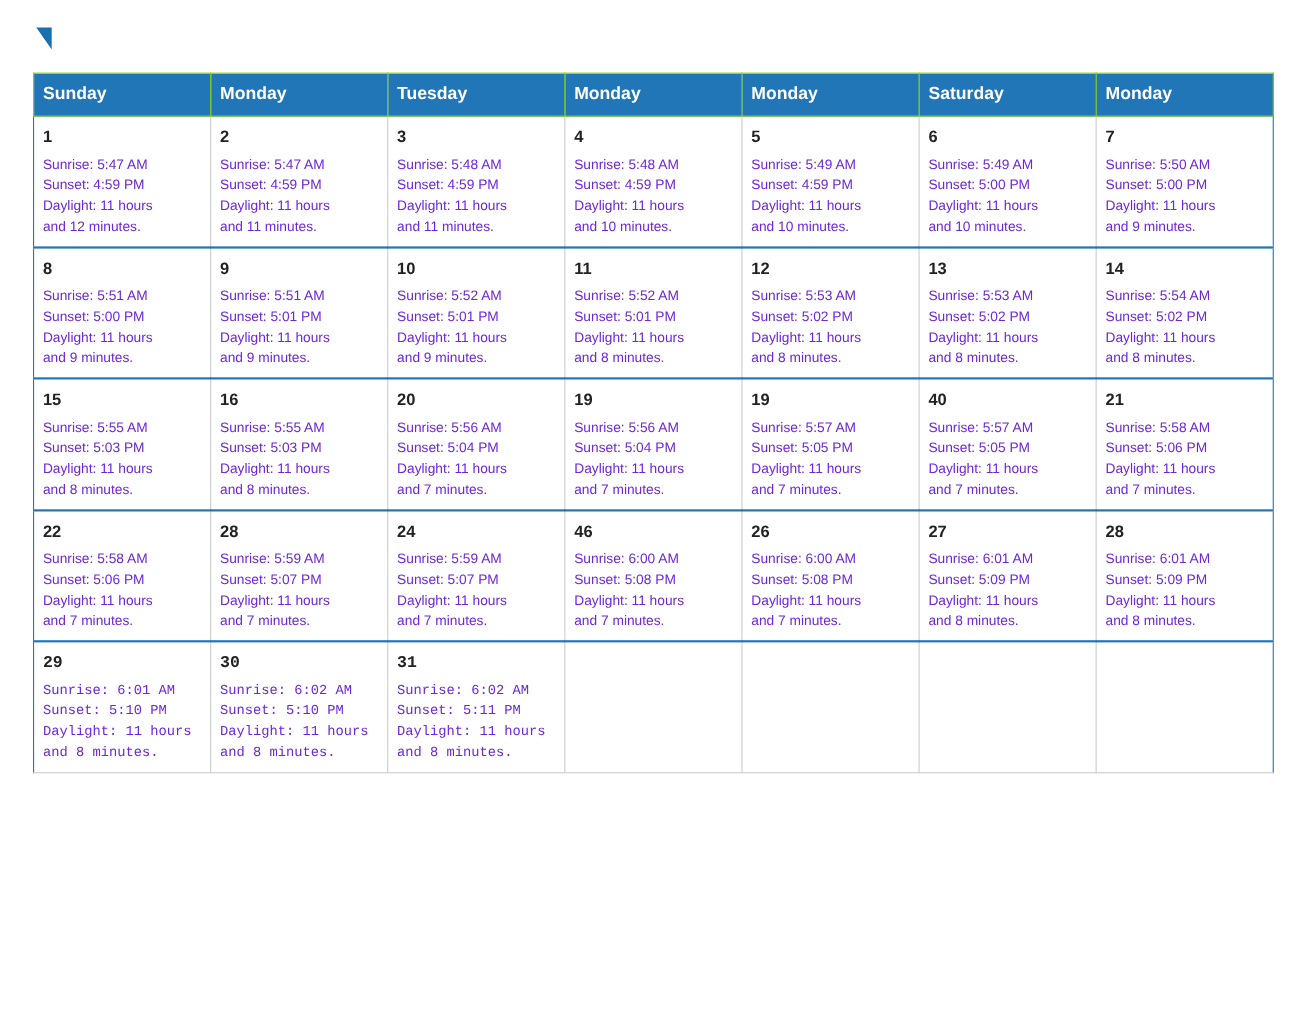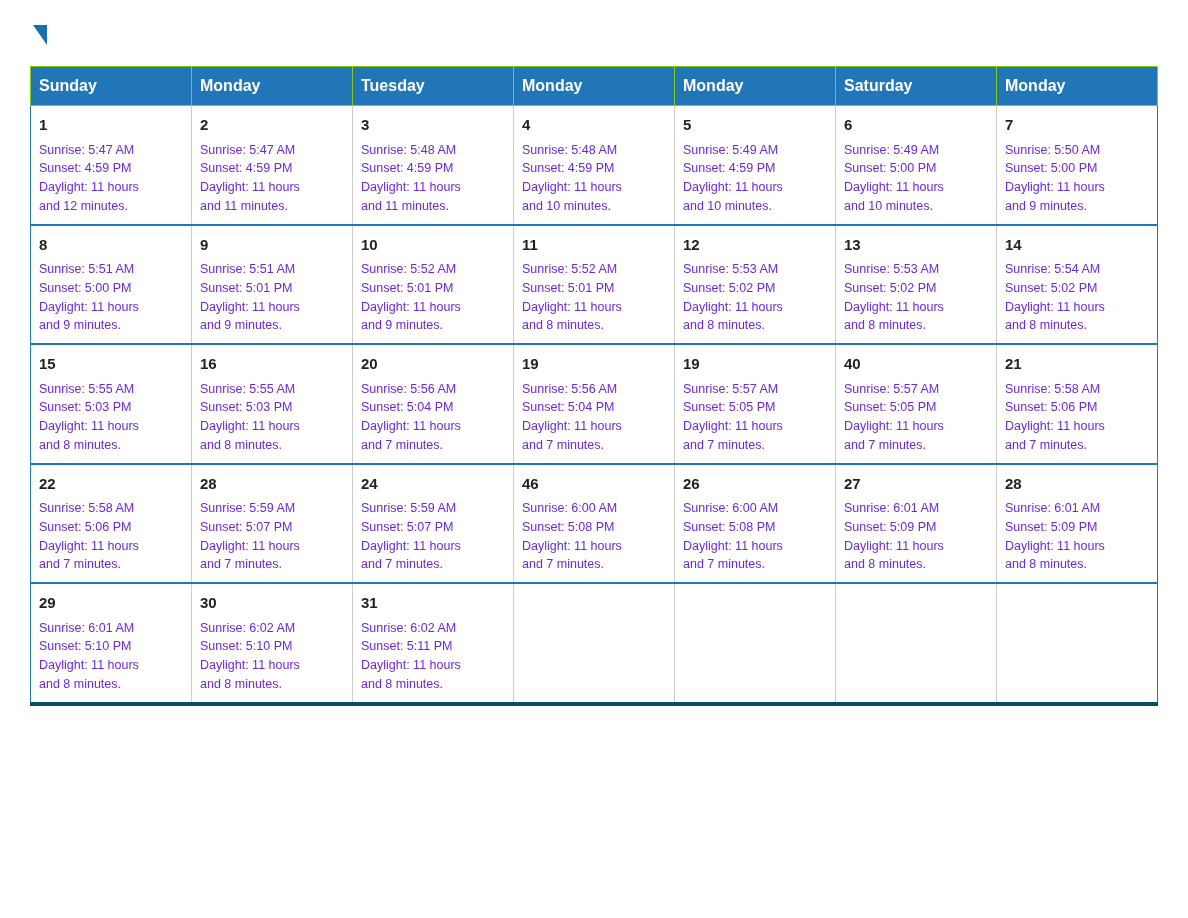--- a/index.html
+++ b/index.html
@@ -83,21 +83,22 @@
       font-size: 12.5px;
       color: #6d28d9;
     }
     tbody tr td:first-child {
       border-left: 1px solid #2176b8;
     }
     tbody tr td:last-child {
       border-right: 1px solid #2176b8;
     }
     tbody tr:last-child {
-      border-bottom: 4px solid #0c4a6e;
+      border-bottom: 1px solid #0c4a6e;
+      font-family: Liberation Mono, monospace;
     }
   </style>
 </head>
 <body>
 
 <div class="header">
   <div class="logo">
     <div class="logo-general">
       <span></span><span style="display:inline-block;width:0;height:0;border-left:14px solid transparent;border-top:20px solid #1a6faf;margin-left:3px;vertical-align:top;margin-top:5px;"></span>
     </div>

